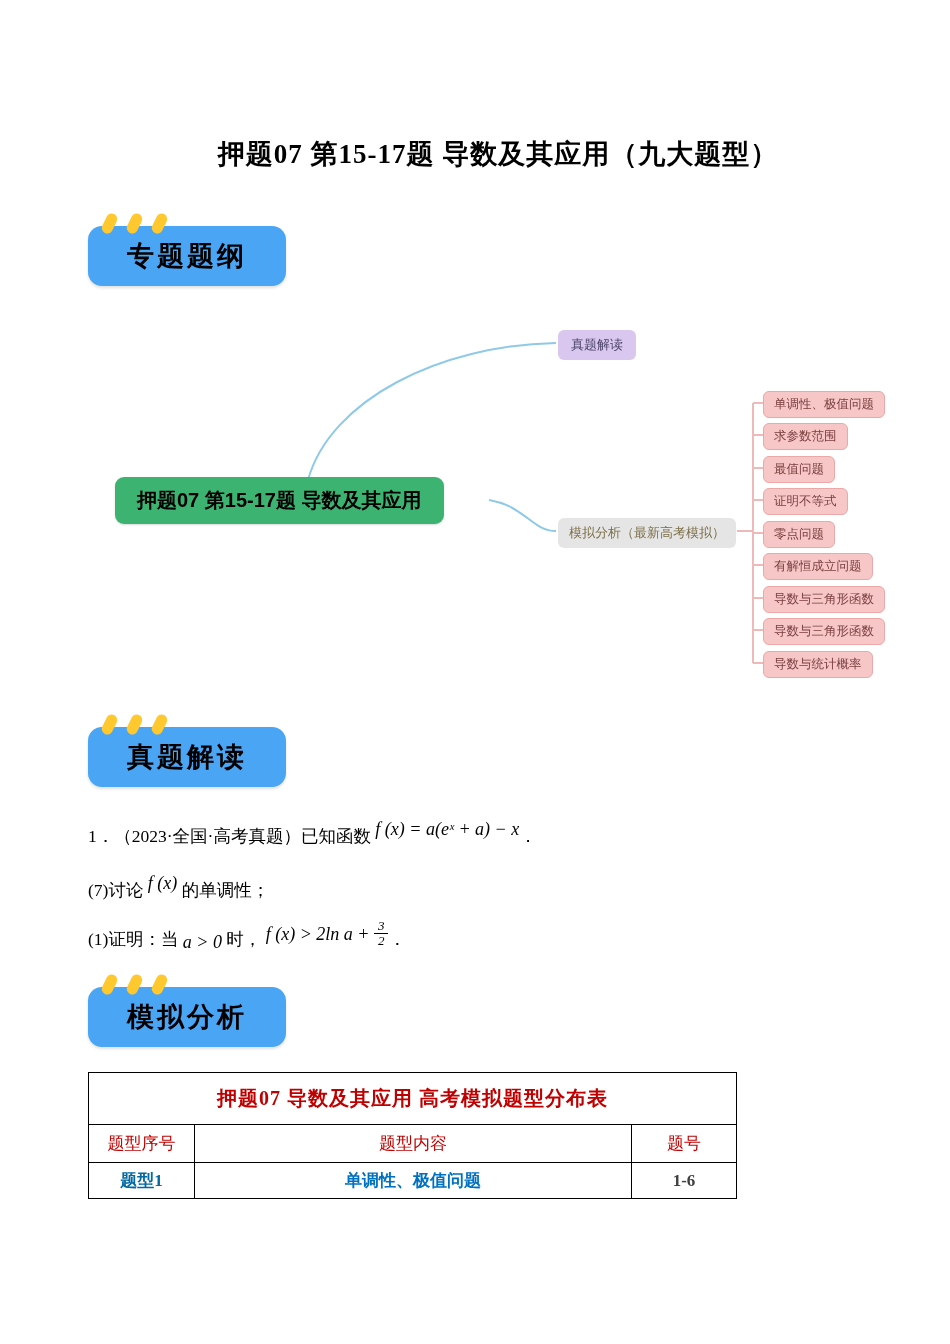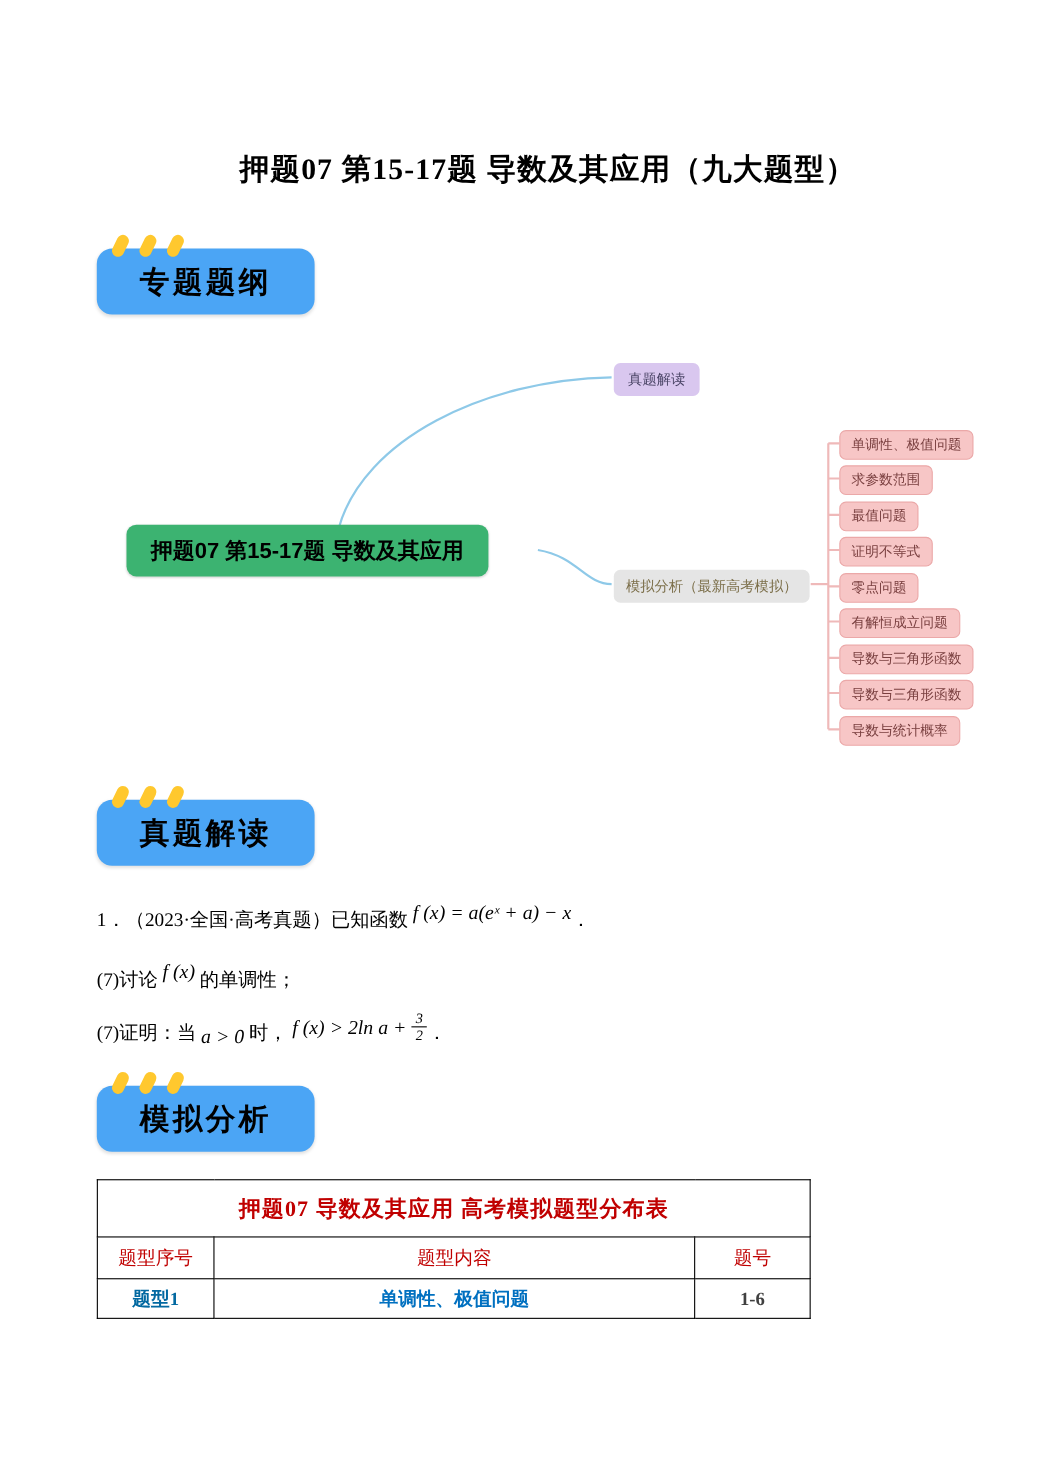--- a/index.html
+++ b/index.html
@@ -106,21 +106,21 @@
     <span class="math raised">f (x) = a(eˣ + a) − x</span><span>．</span>
   </div>
 
   <div class="body-text" style="top:878px; left:88px;">
     <span>(7)讨论</span>
     <span class="math raised">f (x)</span>
     <span>的单调性；</span>
   </div>
 
   <div class="body-text" style="top:926px; left:88px;">
-    <span>(7)证明：当</span>
+    <span>(1)证明：当</span>
     <span class="math lowered">a &gt; 0</span>
     <span>时，</span>
     <span class="math raised2">
       <span>f (x) &gt; 2ln a +</span>
       <span class="frac">
         <span class="num">3</span>
         <span class="den">2</span>
       </span>
     </span><span>．</span>
   </div>

